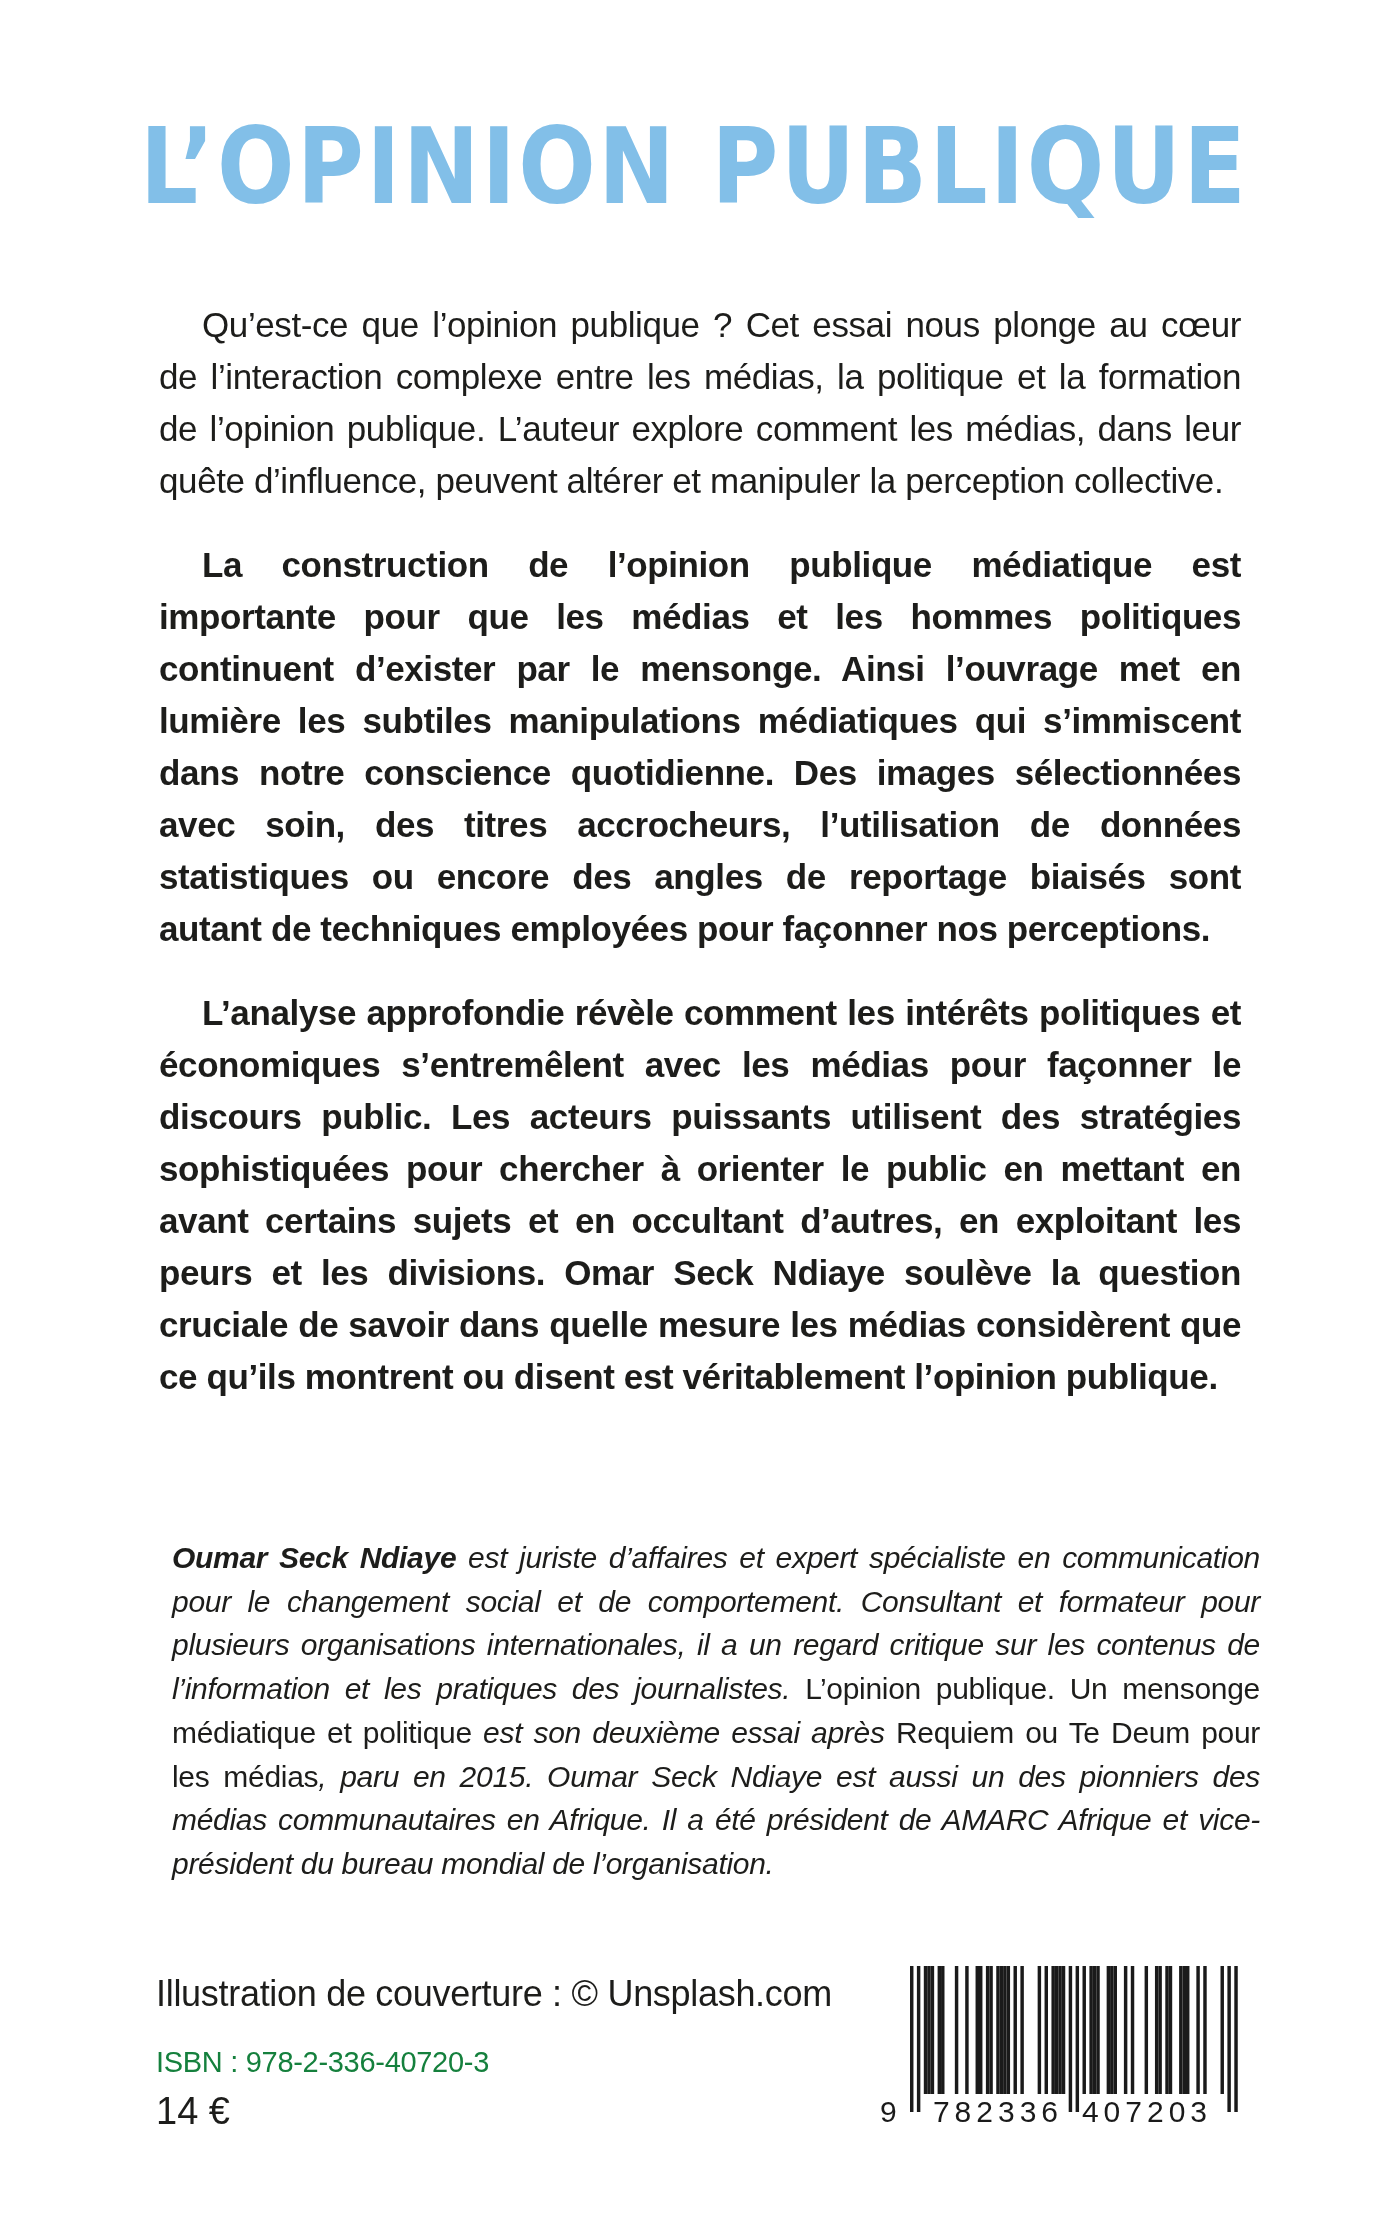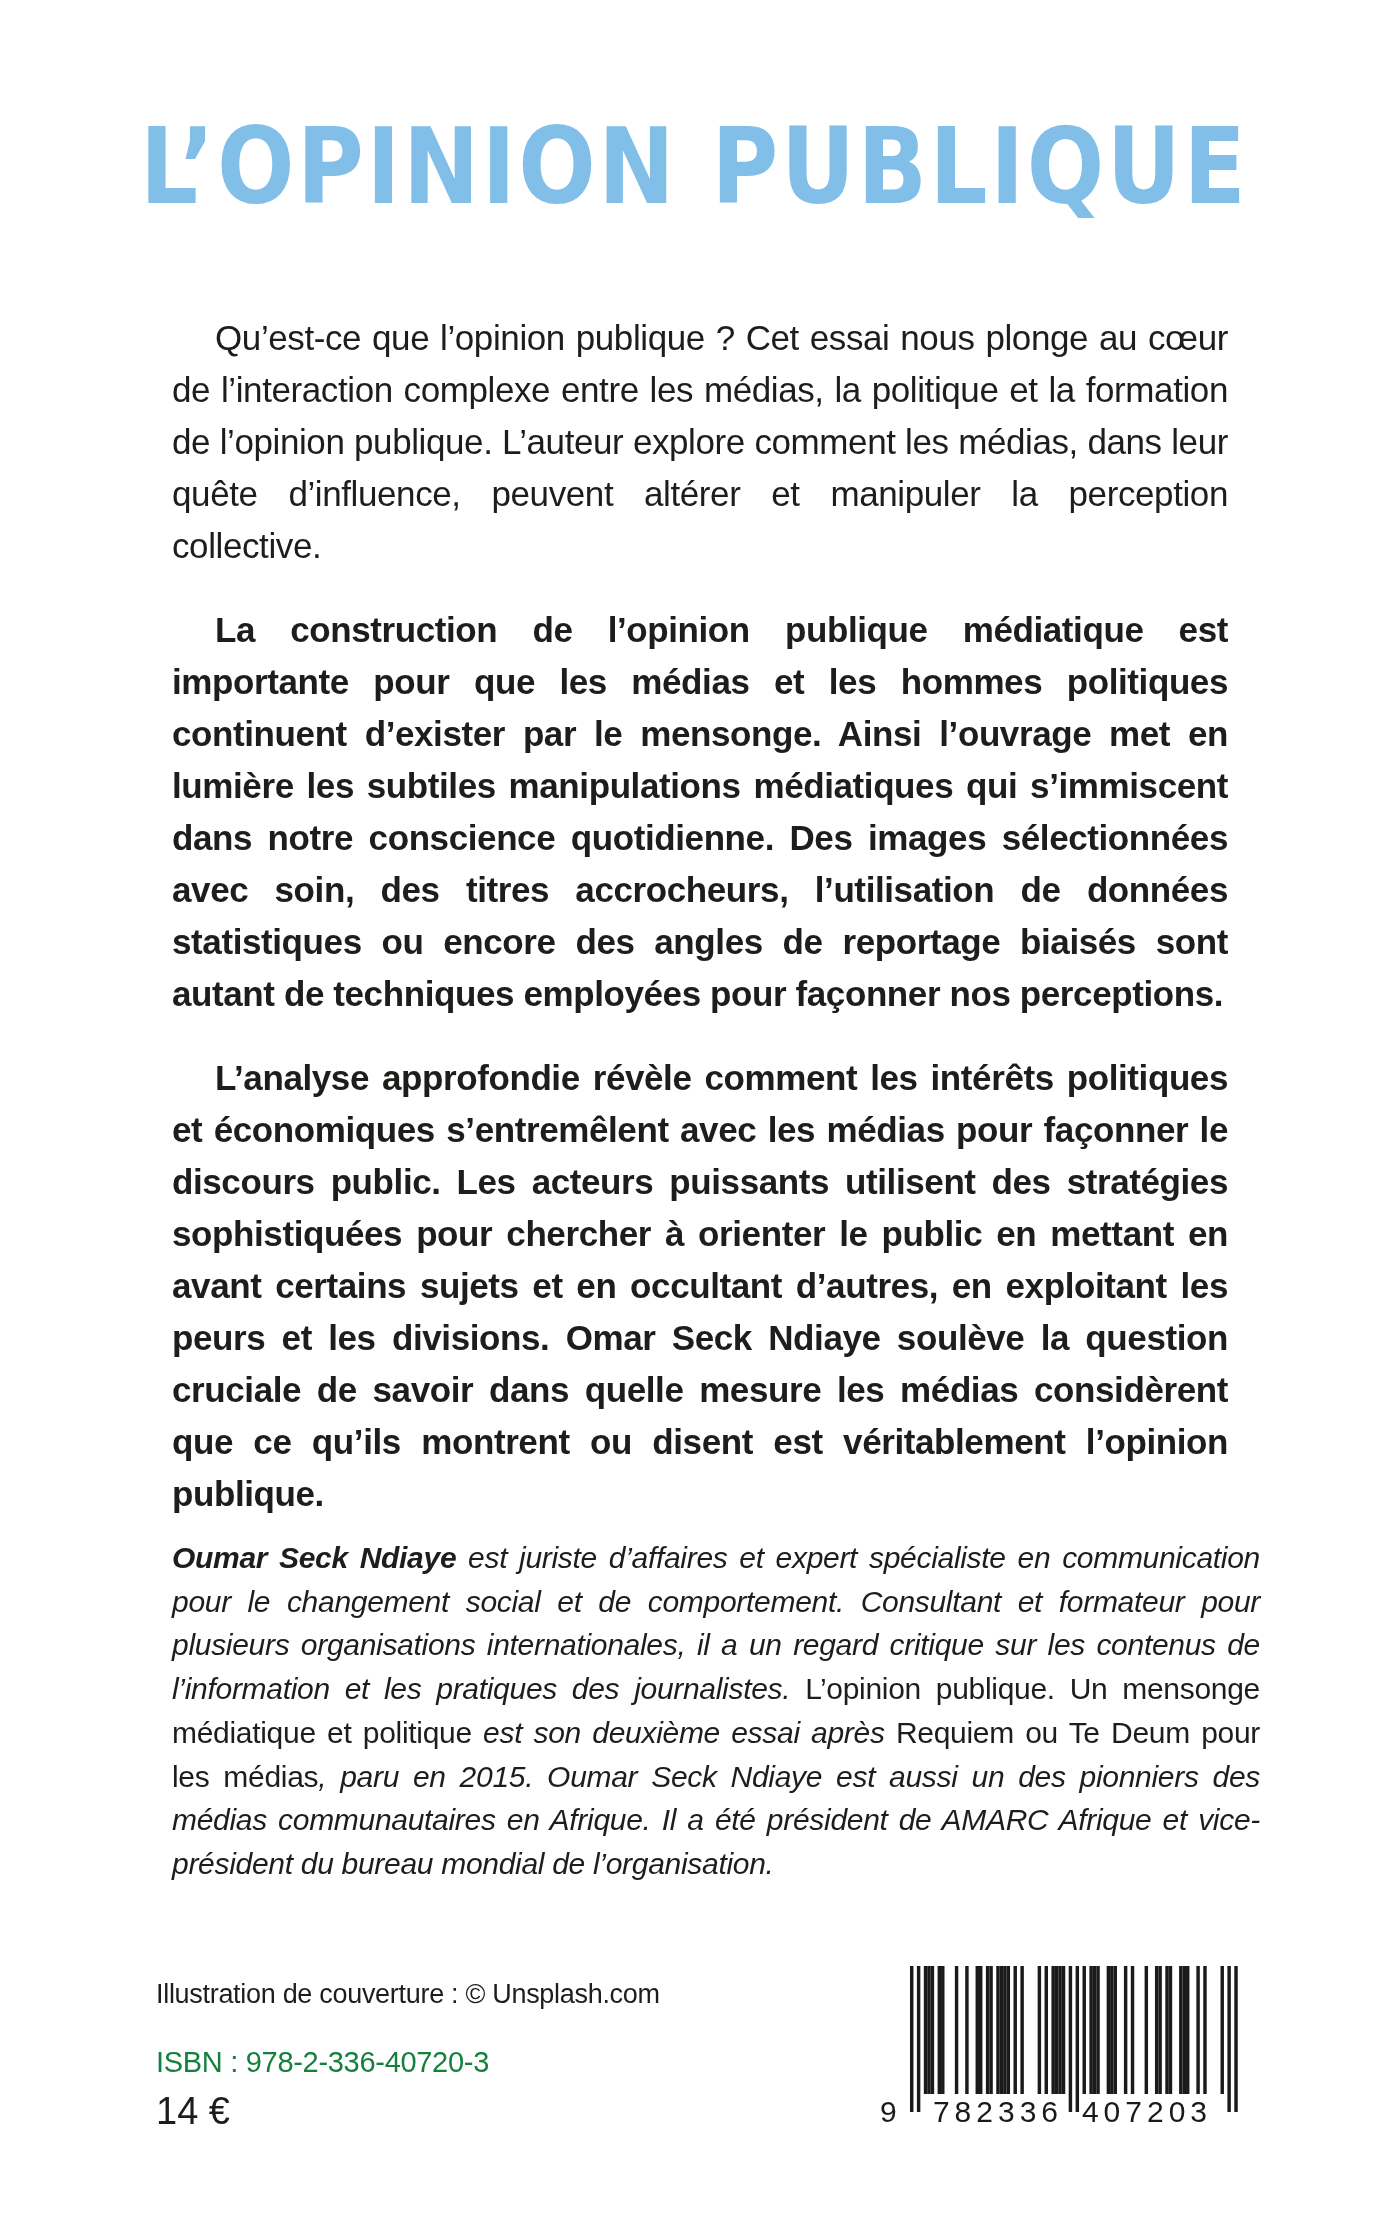--- a/index.html
+++ b/index.html
@@ -37,21 +37,21 @@
       width: 1088px;
       font-family: "Liberation Sans", sans-serif;
       font-size: 35px;
       line-height: 52px;
       text-align: justify;
       text-align-last: left;
       color: #1d1d1b;
       letter-spacing: -0.4px;
     }
     .body-text p {
-      margin: 16px;
+      margin: 3px;
       text-indent: 43px;
     }
     .body-text p + p {
       margin-top: 32px;
       font-weight: bold;
     }
     .bio {
       position: absolute;
       left: 156px;
       top: 1520px;
@@ -65,21 +65,21 @@
       color: #1d1d1b;
       letter-spacing: -0.3px;
     }
     .bio .it { font-style: italic; }
     .bio .bold-it { font-style: italic; font-weight: bold; }
     .bio .roman { font-style: normal; }
     .credit {
       position: absolute;
       left: 156px;
       top: 1976px;
-      font-size: 27px;
+      font-size: 36px;
       line-height: 36px;
       color: #1d1d1b;
       letter-spacing: -0.3px;
     }
     .isbn {
       position: absolute;
       left: 156px;
       top: 2043px;
       font-size: 29px;
       line-height: 38px;

